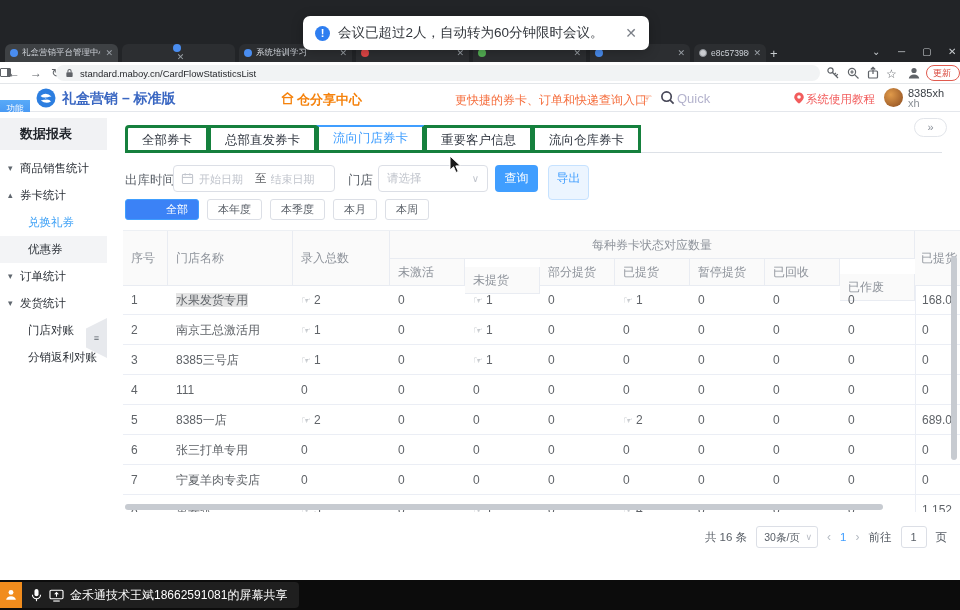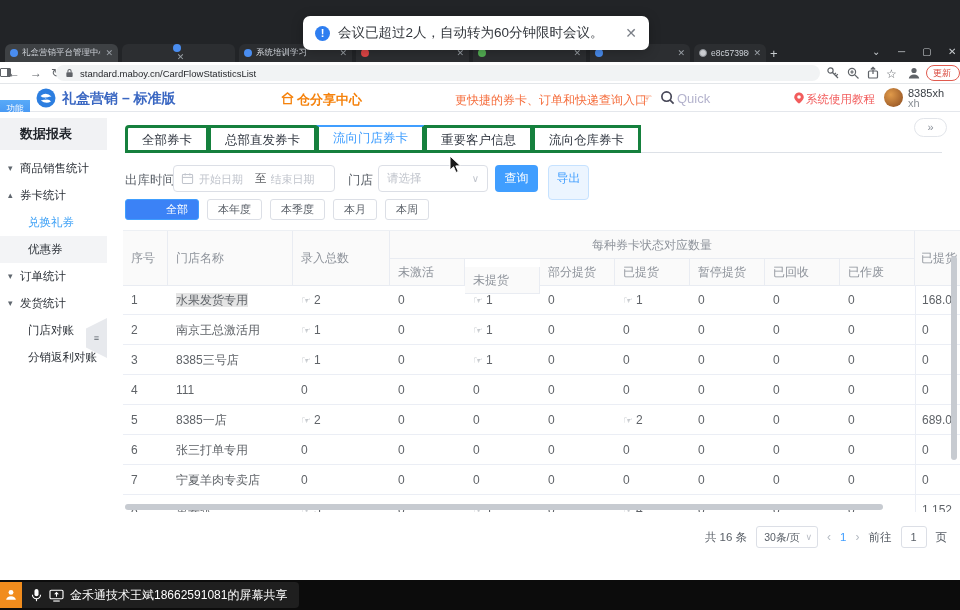--- a/index.html
+++ b/index.html
@@ -352,21 +352,21 @@
       <div class="hd" style="left:45px;top:0;width:125px;height:55px;line-height:55px">门店名称</div>
       <div class="hd" style="left:170px;top:0;width:97px;height:55px;line-height:55px">录入总数</div>
       <div class="hd" style="left:267px;top:0;width:525px;height:28px;line-height:28px;text-align:center;padding-left:0">每种券卡状态对应数量</div>
       <div id="subcols">
           <div class="hd" style="left: 267px; top: 28px; width: 75px; height: 27px; line-height: 27px;">未激活</div>
           <div class="hd" style="left: 342px; top: 28px; width: 75px; height: 27px; line-height: 27px; margin-top: 8px;">未提货</div>
           <div class="hd" style="left: 417px; top: 28px; width: 75px; height: 27px; line-height: 27px;">部分提货</div>
           <div class="hd" style="left: 492px; top: 28px; width: 75px; height: 27px; line-height: 27px;">已提货</div>
           <div class="hd" style="left: 567px; top: 28px; width: 75px; height: 27px; line-height: 27px;">暂停提货</div>
           <div class="hd" style="left: 642px; top: 28px; width: 75px; height: 27px; line-height: 27px;">已回收</div>
-          <div class="hd" style="left: 717px; top: 28px; width: 75px; height: 27px; line-height: 27px;">已作废</div>
+          <div class="hd" style="left: 717px; top: 43px; width: 75px; height: 27px; line-height: 27px;">已作废</div>
         </div>
       <div class="hd" style="left:792px;top:0;width:68px;height:55px;line-height:55px;padding-left:6px">已提货</div>
     </div>
     <div id="tbody">
         <div class="trow">
           <div class="td c0">1</div>
           <div class="td c1"><span class="hl">水果发货专用</span></div>
           <div class="td c2"><span class="hand">☞</span>2</div>
           <div class="td cs">0</div>
           <div class="td cs"><span class="hand">☞</span>1</div>

